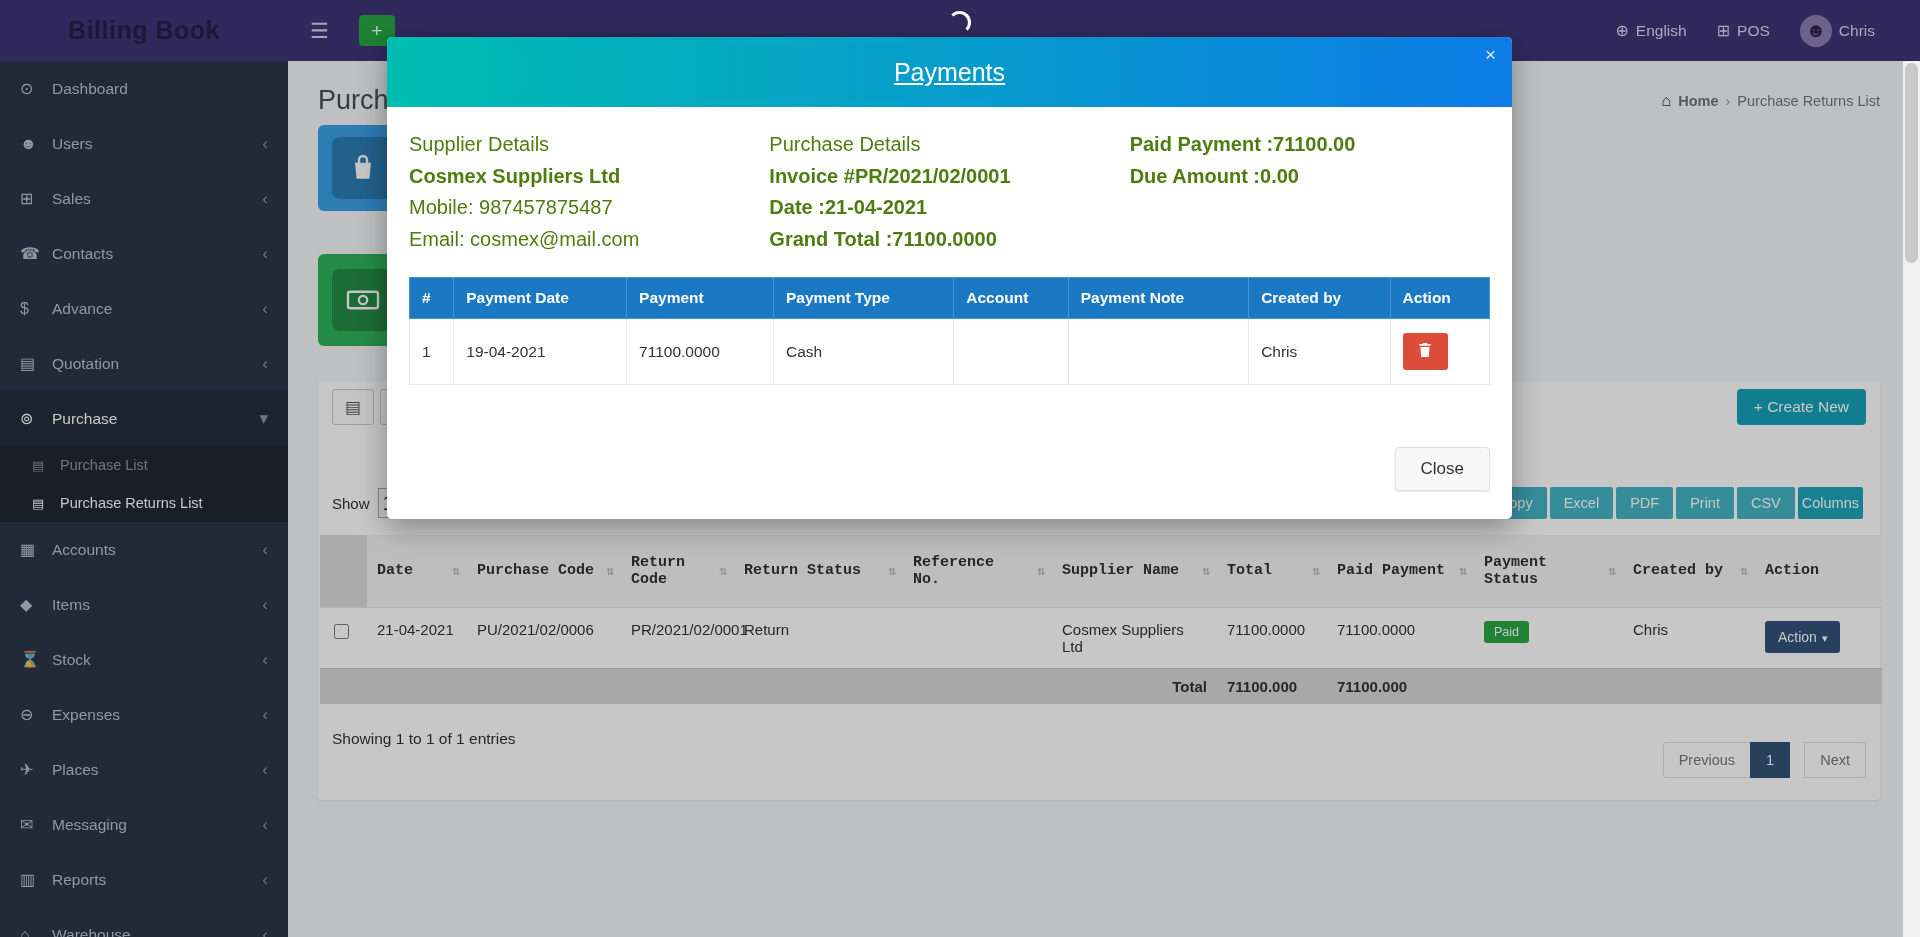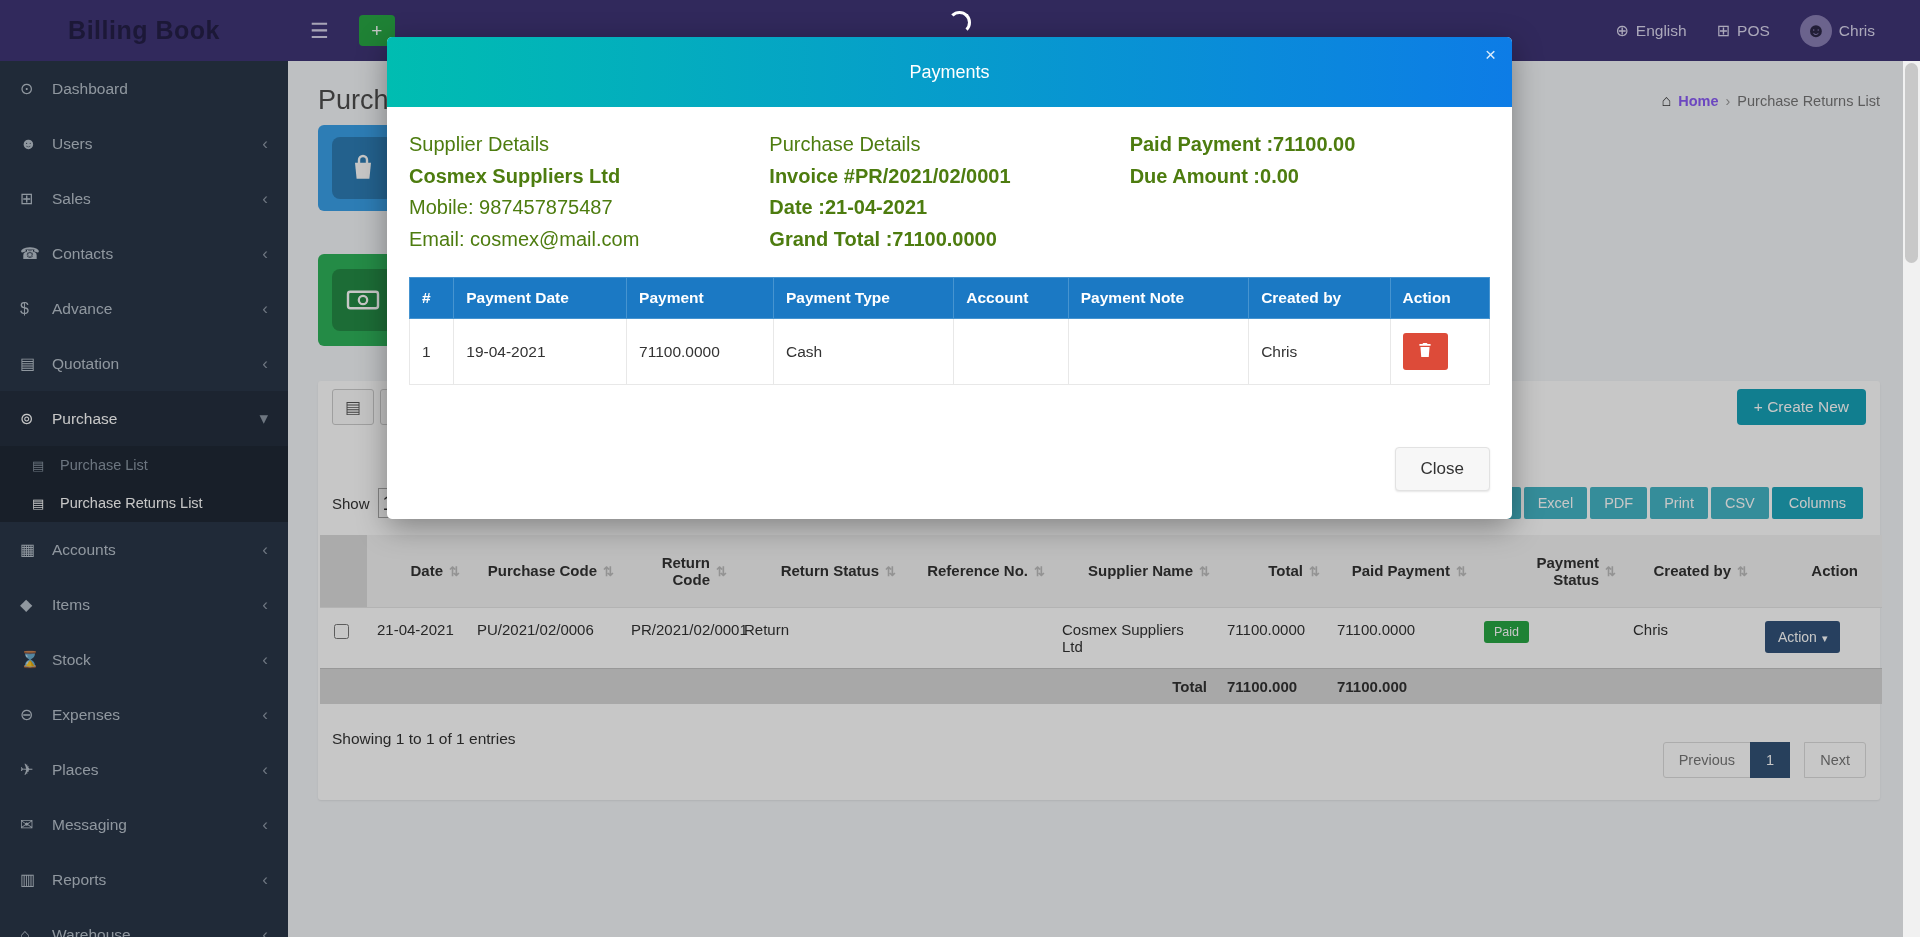--- a/index.html
+++ b/index.html
@@ -26,42 +26,42 @@
   .side-sub { background:#1f2835; }
   .side-sub-item { height:38px; display:flex; align-items:center; padding:0 20px 0 32px; color:#8b97a4; font-size:14.5px; cursor:pointer; }
   .side-sub-item .s-ic { width:28px; font-size:13px; flex:0 0 28px; }
   .side-sub-item.active { color:#ffffff; }
   
   .content { position:absolute; top:61px; left:288px; right:0; bottom:0; background:#f4f6f9; padding:24px 40px 0 30px; }
   .page-head { display:flex; align-items:center; justify-content:space-between; }
   .page-title { margin:0; font-size:27px; font-weight:400; color:#4d4d4d; }
   .breadcrumb { font-size:14.5px; color:#777; display:flex; align-items:center; gap:7px; }
   .bc-home-ic { color:#333; font-size:16px; }
-  .bc-home { color:#8b5cf6; font-weight:bold; text-decoration:none; cursor:pointer; }
+  .bc-home { color:#737373; font-weight:bold; text-decoration:none; cursor:pointer; }
   .bc-sep { color:#999; }
   .card { width:430px; border-radius:6px; display:flex; align-items:center; padding-left:14px; }
   .card-blue { height:86px; margin-top:9px; background:#3aa0e8; }
   .card-green { height:92px; margin-top:43px; background:#2fb35a; }
   .card-ic { width:62px; height:62px; border-radius:8px; background:rgba(0,0,0,.22); display:flex; align-items:center; justify-content:center; }
   
   .panel { background:#fff; margin-top:35px; padding:8px 2px 22px; border-radius:3px; box-shadow:0 1px 2px rgba(0,0,0,.08); }
   .toolbar-row { display:flex; align-items:center; margin:0 12px; }
   .mini-btn { width:42px; height:36px; background:#fcfcfc; border:1px solid #ccc; border-radius:3px; margin-right:6px; color:#555; font-size:17px; cursor:pointer; }
   .create-btn { margin-left:auto; background:#17a2b8; color:#fff; border:none; border-radius:4px; padding:9px 17px; font-size:15.5px; cursor:pointer; }
   .controls-row { display:flex; align-items:center; margin:62px 12px 16px; }
   .show-group { display:flex; align-items:center; gap:8px; color:#333; }
   .len-select { width:80px; height:30px; border:1px solid #aaa; background:#fdfdfd; font-size:20px; color:#333; }
   .export-group { margin-left:auto; display:flex; }
   .exp-btn { background:#44b5c6; border:none; color:#fff; font-size:14.5px; padding:8px 14px; margin-right:3px; border-radius:2px; cursor:pointer; }
-  .exp-btn.columns { background:#1ea6bc; padding:8px 17px; }
+  .exp-btn.columns { background:#1ea6bc; padding:8px 4px; }
   .search-group { display:flex; align-items:center; gap:8px; margin-left:18px; }
   .search-input { width:208px; height:31px; border:1px solid #bccbd8; border-radius:2px; padding:0 8px; font-size:14px; background:#fff; }
   
   .rtable { width:100%; border-collapse:collapse; table-layout:fixed; font-size:15px; }
-  .rtable th { height:72px; vertical-align:middle; text-align:right; font-weight:bold; color:#333; background:#f4f4f4; padding:8px 24px 8px 18px; position:relative; }
+  .rtable th { height:72px; vertical-align:middle; text-align:left; font-weight:bold; color:#333; background:#f4f4f4; padding:8px 24px 8px 10px; position:relative;font-family:Liberation Mono, monospace; }
   .rtable th.cb-col { background:#dcdcdc; }
   .rtable th .sort { position:absolute; right:7px; top:50%; transform:translateY(-50%); color:#bdbdbd; font-size:13px; }
   .rtable td { padding:13px 10px; border-top:1px solid #e6e6e6; vertical-align:top; color:#333; }
   .rtable tfoot td { background:#d8d8d8; border-top:1px solid #c3c3c3; padding:9px 10px; }
   .rtable tfoot .tot-label { text-align:right; font-weight:bold; }
   .rtable tfoot .tot-val { font-weight:bold; }
   .badge-paid { display:inline-block; background:#28a745; color:#fff; font-size:12.5px; padding:4px 10px; border-radius:3px; }
   .action-btn { background:#32537a; color:#fff; border:none; border-radius:3px; padding:8px 13px; font-size:14px; cursor:pointer; }
   .action-btn .caret { font-size:11px; margin-left:5px; }
   .cbx { width:15px; height:15px; }
@@ -74,21 +74,21 @@
   .page-btn.active { background:#325276; border-color:#325276; color:#fff; }
   
   .scrollbar { position:absolute; top:61px; right:0; bottom:0; width:17px; background:#f1f1f1; z-index:45; }
   .scroll-thumb { position:absolute; top:2px; left:2px; width:13px; height:200px; background:#c8c8c8; border-radius:7px; }
   
   .overlay { position:absolute; inset:0; background:rgba(0,0,0,.22); z-index:40; }
   .spinner { position:absolute; top:11px; left:948px; width:23px; height:23px; border:3px solid transparent; border-top-color:#fff; border-right-color:#fff; border-radius:50%; z-index:60; animation:spin 1s linear infinite; }
   @keyframes spin { to { transform:rotate(360deg); } }
   .modal { position:absolute; left:387px; top:37px; width:1125px; background:#fff; border-radius:5px; z-index:55; box-shadow:0 8px 30px rgba(0,0,0,.35); overflow:hidden; }
   .modal-header { height:70px; background:linear-gradient(90deg,#00bdb1,#0d7ce6); position:relative; display:flex; align-items:center; justify-content:center; }
-  .modal-title { color:#fff; font-size:18px; }
+  .modal-title { color:#fff; font-size:25px;text-decoration:underline; }
   .modal-close { position:absolute; top:8px; right:16px; color:rgba(255,255,255,.85); font-size:19px; cursor:pointer; line-height:1; }
   .modal-body { padding:22px 22px 28px; }
   .info-row { display:flex; font-size:20px; color:#4d7c0f; line-height:1.58; }
   .info-col { width:33.4%; }
   .b { font-weight:bold; }
   .pay-table { width:100%; border-collapse:collapse; margin-top:22px; font-size:15.5px; }
   .pay-table th { background:#1b79c4; color:#fff; font-weight:bold; text-align:left; padding:11px 12px; border:1px solid #4694d0; }
   .pay-table td { padding:14px 12px; border:1px solid #e8e8e8; color:#333; vertical-align:middle; }
   .del-btn { width:45px; height:37px; background:#dd4b39; border:none; border-radius:3px; display:flex; align-items:center; justify-content:center; cursor:pointer; }
   .modal-footer { text-align:right; margin-top:62px; }

